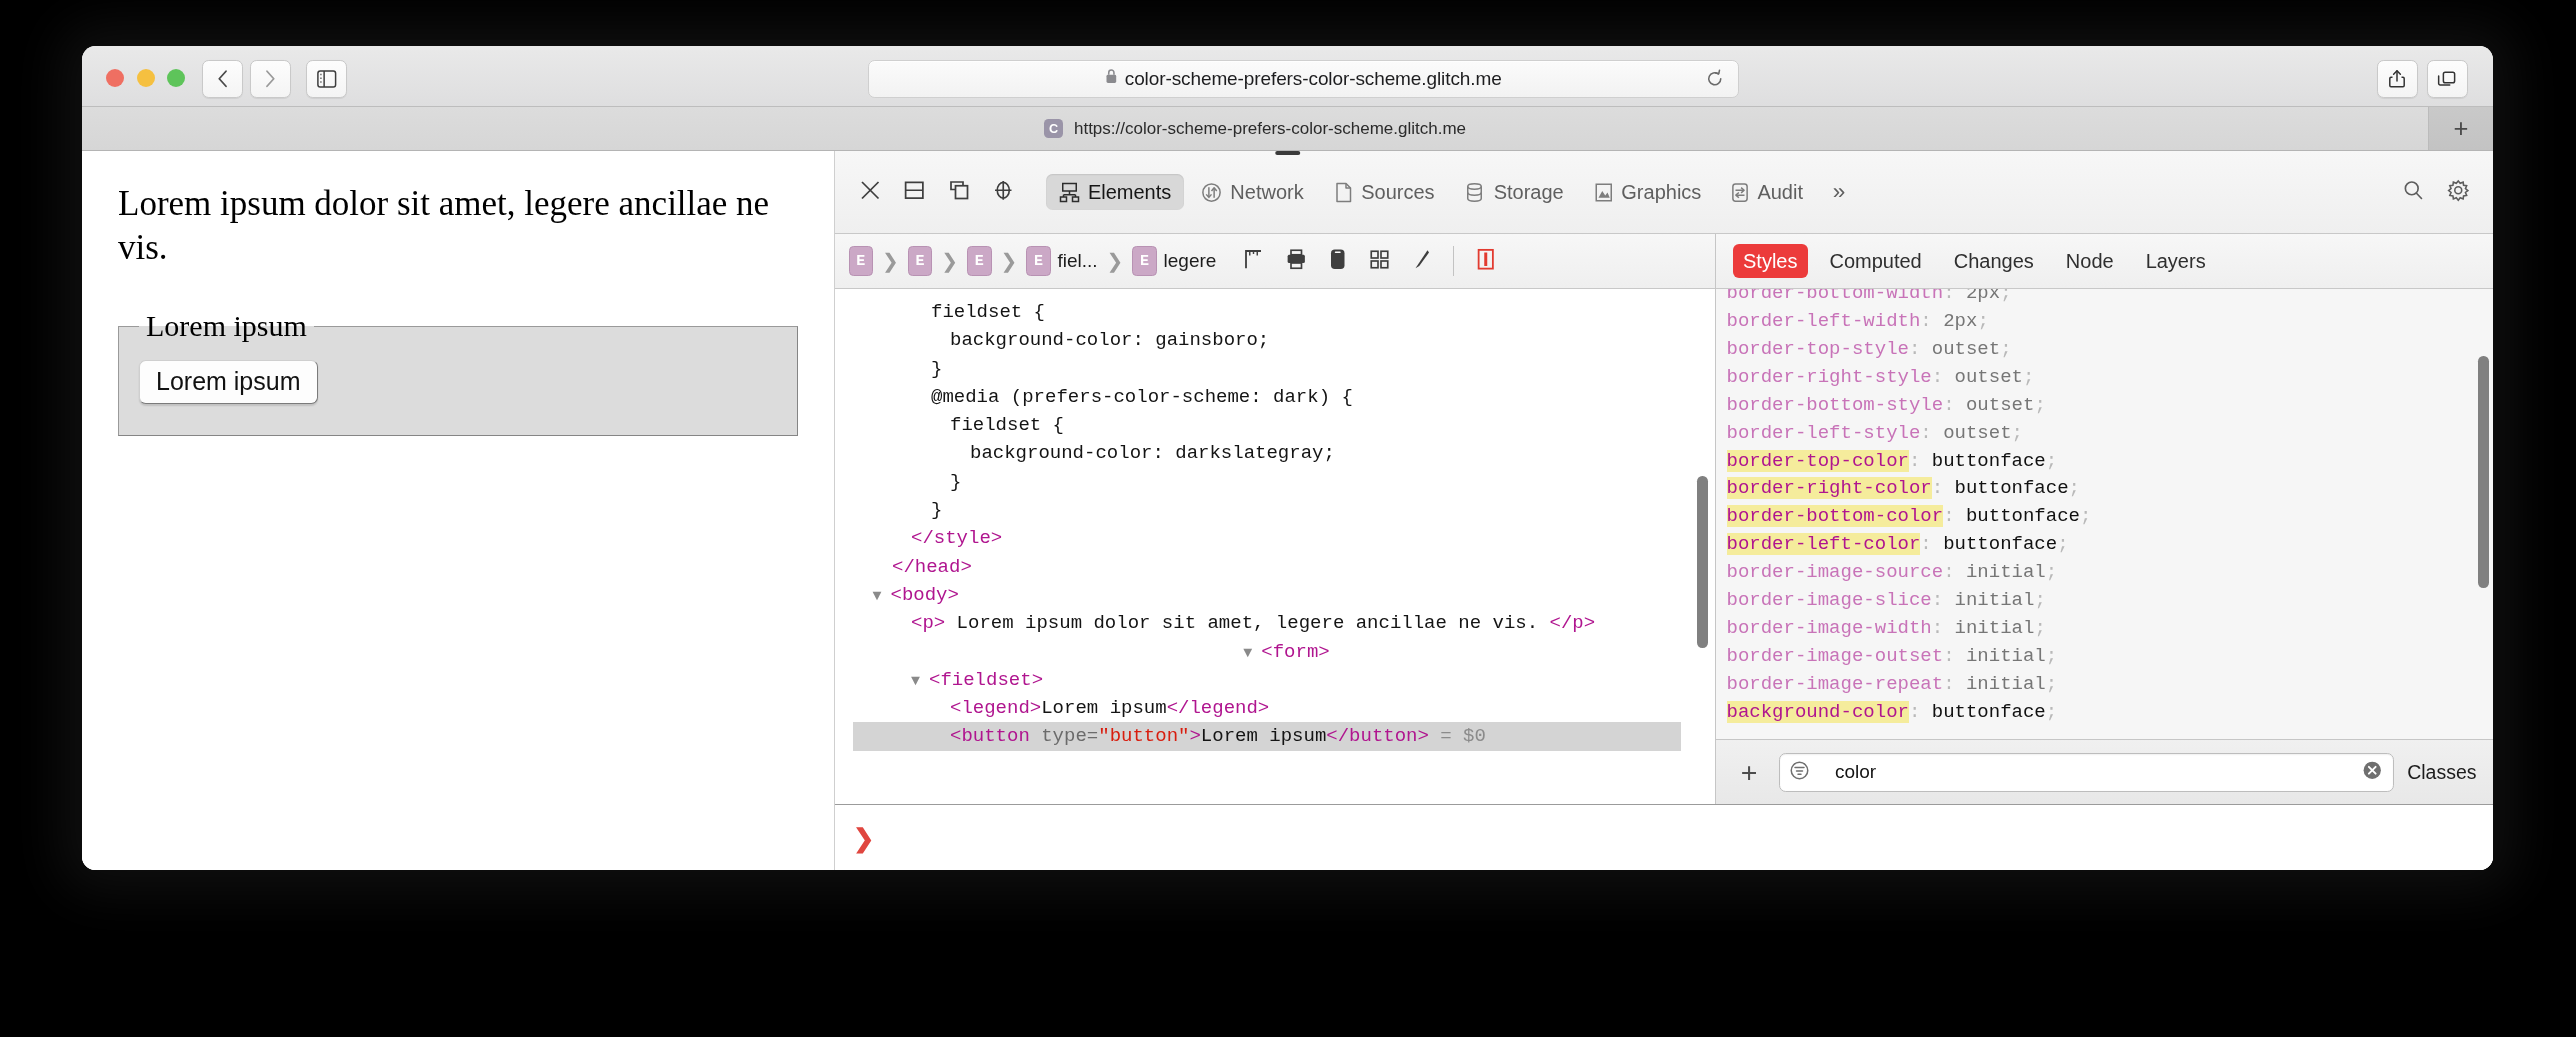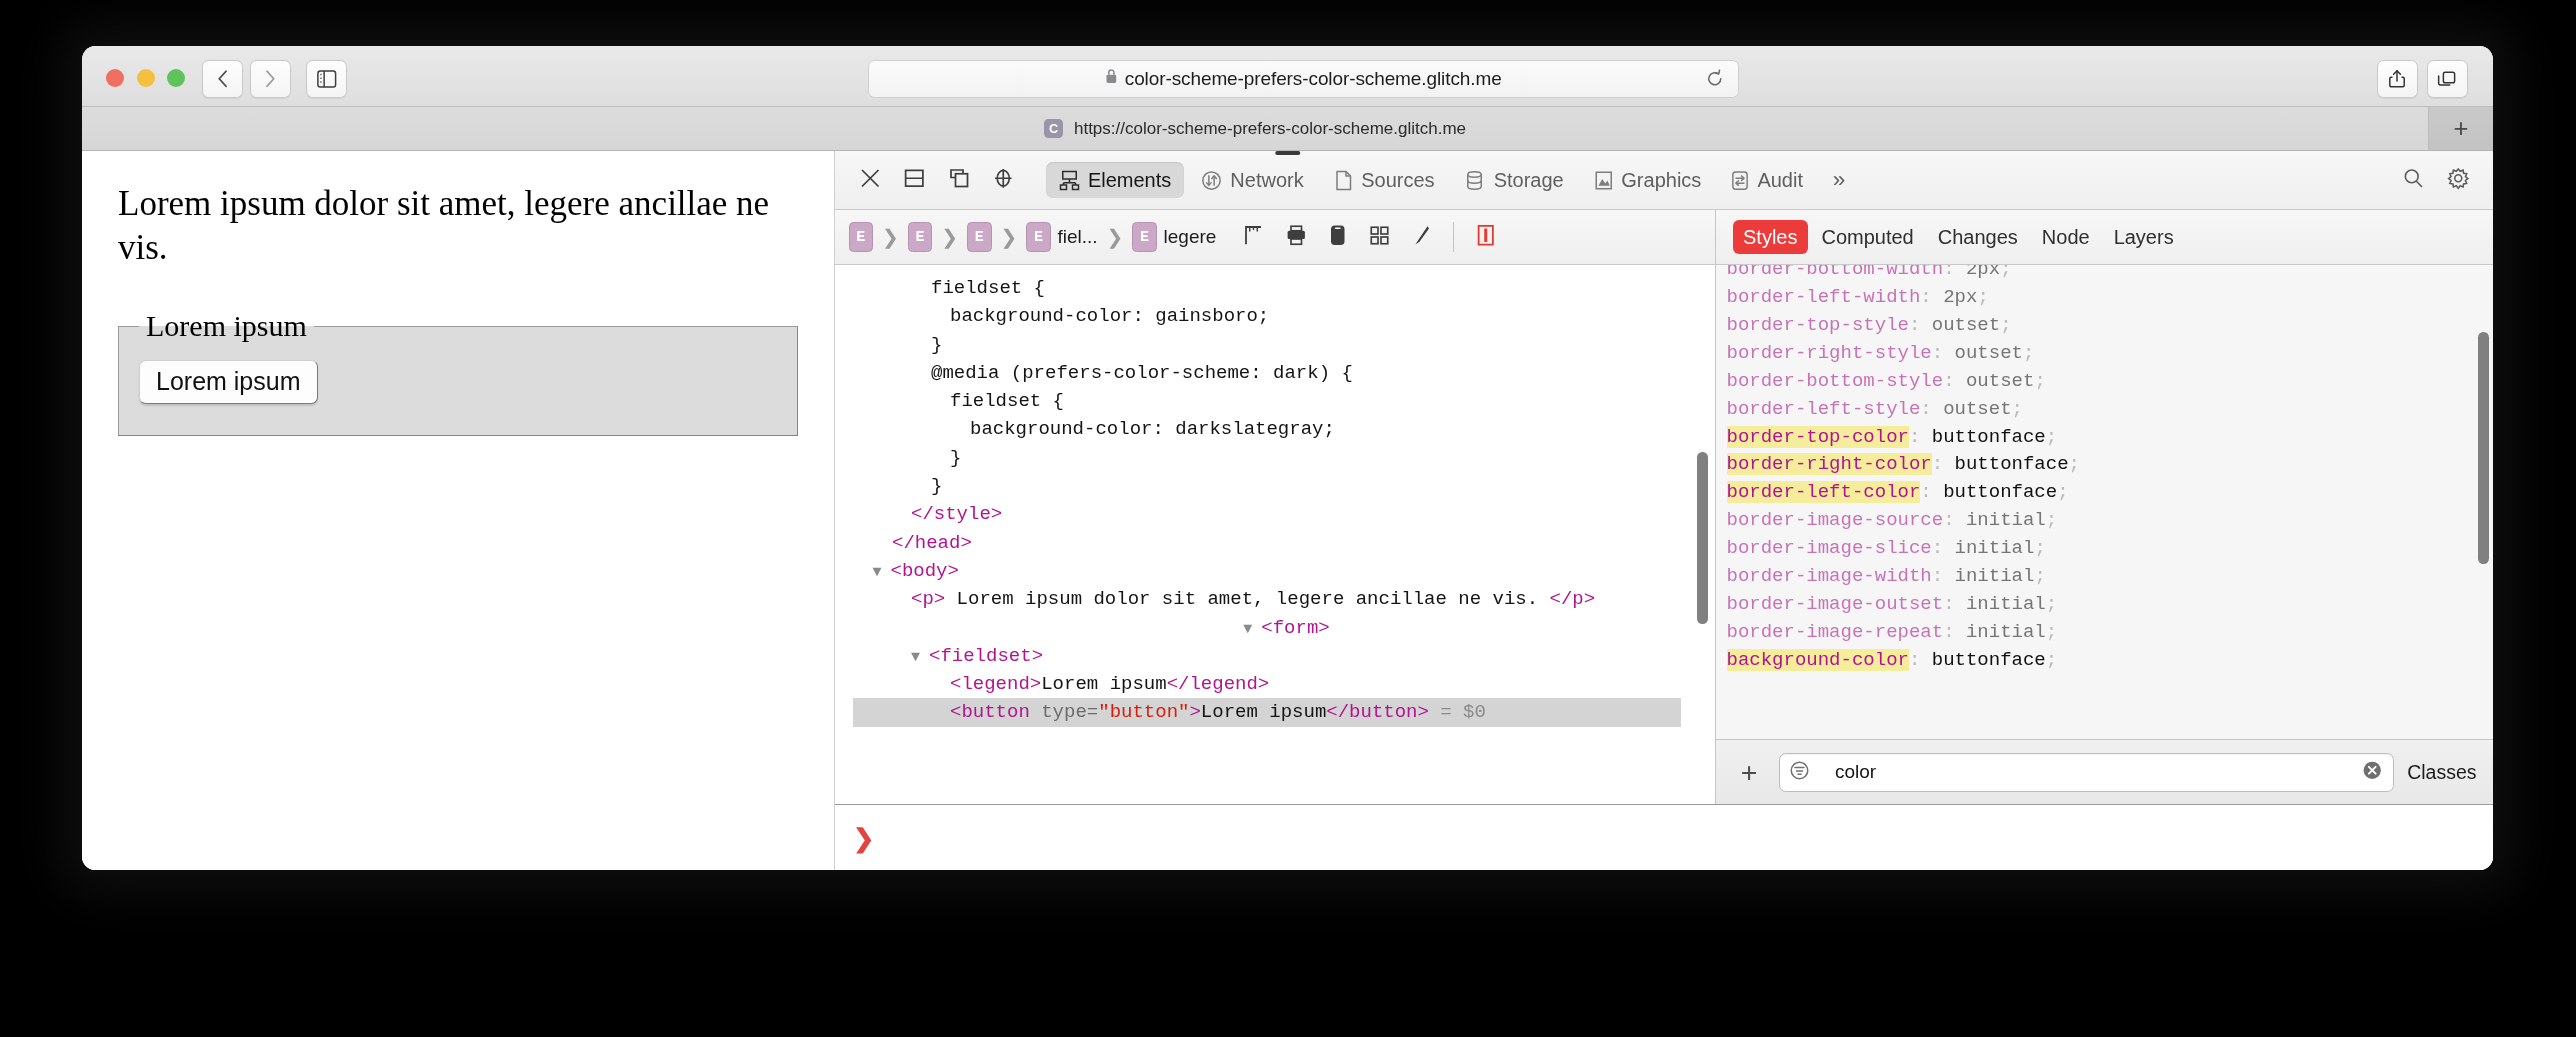--- a/index.html
+++ b/index.html
@@ -114,21 +114,21 @@
     border-radius:6.7px;color:#111;
     box-shadow:0 1.5px 1.5px rgba(0,0,0,.12);
   }
 
   
   .devtools{flex:1;display:flex;flex-direction:column;background:#f5f5f5;min-width:0;}
 
   .dt-toolbar{
     height:58px;background:linear-gradient(#f7f7f7,#efefef);
     border-bottom:0.7px solid #c8c8c8;
-    display:flex;align-items:center;padding:0 15px;gap:4.5px;
+    display:flex;align-items:center;padding:12px 15px;gap:4.5px;
   }
   .dt-icnbtn{
     width:40px;height:40px;display:flex;align-items:center;justify-content:center;
     border-radius:5.2px;
   }
   .dt-sep{width:13.5px;}
   .dt-tab{
     display:flex;align-items:center;gap:8.2px;
     padding:6.7px 12.7px;border-radius:6.7px;font-size:20px;color:#5f5f5f;
     white-space:nowrap;
@@ -177,21 +177,21 @@
 
   .vscroll{
     position:absolute;right:7.5px;width:10.5px;border-radius:5.2px;background:#808080;
   }
 
   
   .styles-col{flex:1;display:flex;flex-direction:column;min-width:0;background:#f3f3f3;}
   .styles-tabs{
     height:54px;background:linear-gradient(#f7f7f7,#efefef);
     border-bottom:0.7px solid #c8c8c8;
-    display:flex;align-items:center;padding:0 16.5px;gap:3px;
+    display:flex;align-items:center;padding:0 16.5px;gap:11px;
   }
   .st-tab{font-size:20px;color:#2f2f2f;padding:5.2px 10.5px;border-radius:6px;white-space:nowrap;}
   .st-tab.active{background:#ec3b3b;color:#fff;}
 
   .props{
     flex:1;position:relative;overflow:hidden;background:#f6f6f6;
     font-family:"Liberation Mono", monospace;
     font-size:19px;line-height:1.47;
     padding:1.5px 0 0 10.5px;
   }
@@ -584,20 +584,21 @@
           <div class="props">
             <div id="props-inner">
                 <div class="prow" style="margin-top: -10.5px;"><span class="pname">border-bottom-width</span><span class="colon">: </span><span class="pval">2px</span><span class="semi">;</span></div>
                 <div class="prow"><span class="pname">border-left-width</span><span class="colon">: </span><span class="pval">2px</span><span class="semi">;</span></div>
                 <div class="prow"><span class="pname">border-top-style</span><span class="colon">: </span><span class="pval">outset</span><span class="semi">;</span></div>
                 <div class="prow"><span class="pname">border-right-style</span><span class="colon">: </span><span class="pval">outset</span><span class="semi">;</span></div>
                 <div class="prow"><span class="pname">border-bottom-style</span><span class="colon">: </span><span class="pval">outset</span><span class="semi">;</span></div>
                 <div class="prow"><span class="pname">border-left-style</span><span class="colon">: </span><span class="pval">outset</span><span class="semi">;</span></div>
                 <div class="prow hl"><span class="pname">border-top-color</span><span class="colon">: </span><span class="pval">buttonface</span><span class="semi">;</span></div>
                 <div class="prow hl"><span class="pname">border-right-color</span><span class="colon">: </span><span class="pval">buttonface</span><span class="semi">;</span></div>
+                <div class="prow hl"><span class="pname">border-bottom-color</span><span class="colon">: </span><span class="pval">buttonface</span><span class="semi">;</span></div>
                 <div class="prow hl"><span class="pname">border-left-color</span><span class="colon">: </span><span class="pval">buttonface</span><span class="semi">;</span></div>
                 <div class="prow"><span class="pname">border-image-source</span><span class="colon">: </span><span class="pval">initial</span><span class="semi">;</span></div>
                 <div class="prow"><span class="pname">border-image-slice</span><span class="colon">: </span><span class="pval">initial</span><span class="semi">;</span></div>
                 <div class="prow"><span class="pname">border-image-width</span><span class="colon">: </span><span class="pval">initial</span><span class="semi">;</span></div>
                 <div class="prow"><span class="pname">border-image-outset</span><span class="colon">: </span><span class="pval">initial</span><span class="semi">;</span></div>
                 <div class="prow"><span class="pname">border-image-repeat</span><span class="colon">: </span><span class="pval">initial</span><span class="semi">;</span></div>
                 <div class="prow hl"><span class="pname">background-color</span><span class="colon">: </span><span class="pval">buttonface</span><span class="semi">;</span></div>
               </div>
             <div class="vscroll" style="top:67px;height:232px;right:4.5px;"></div>
           </div>

